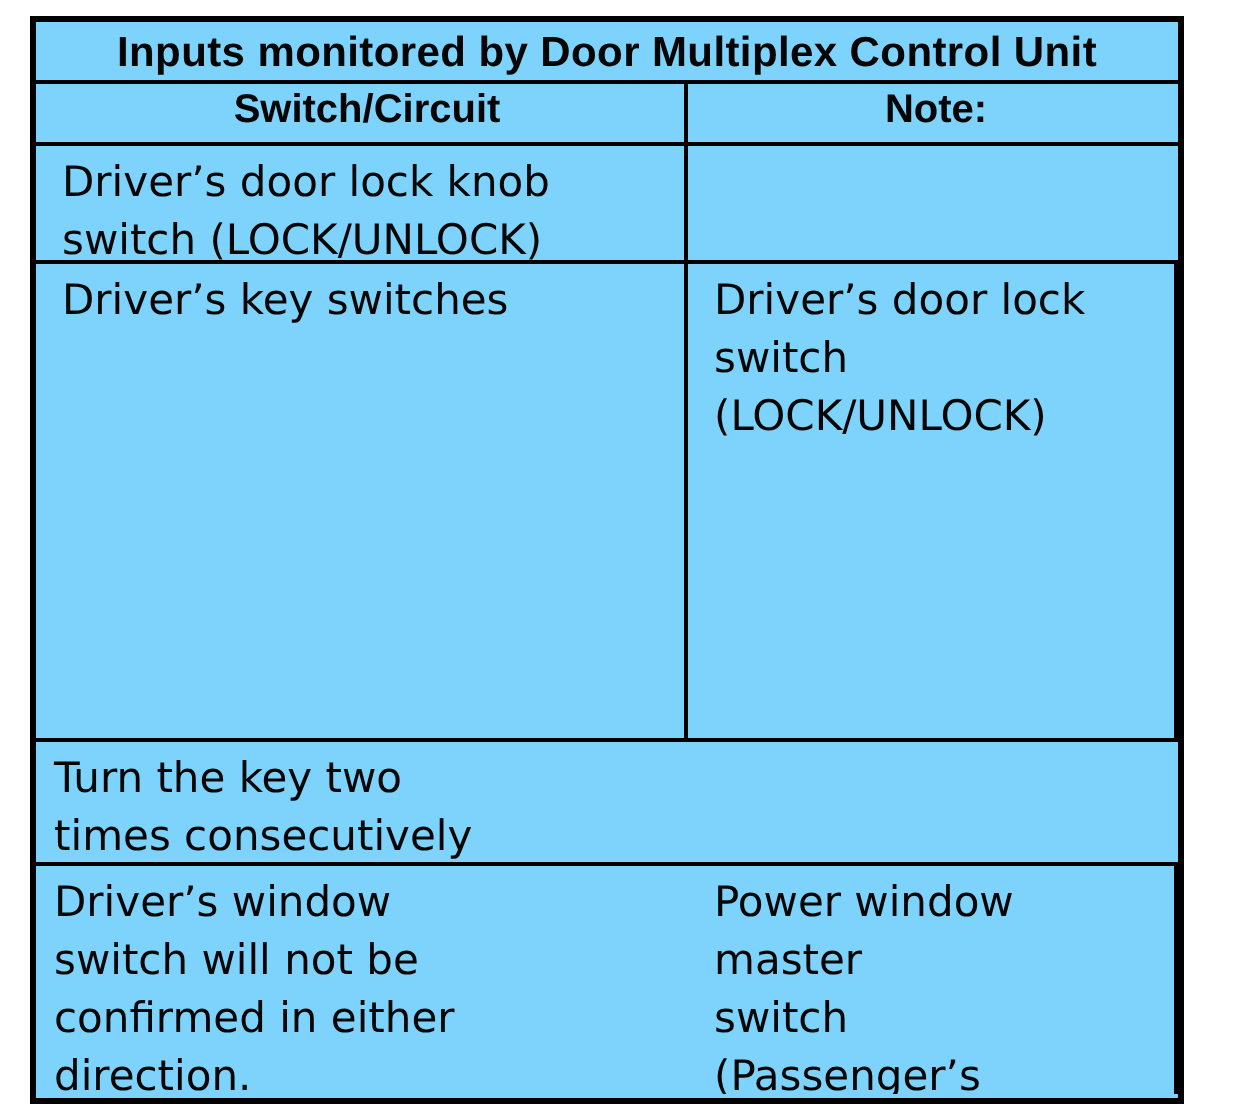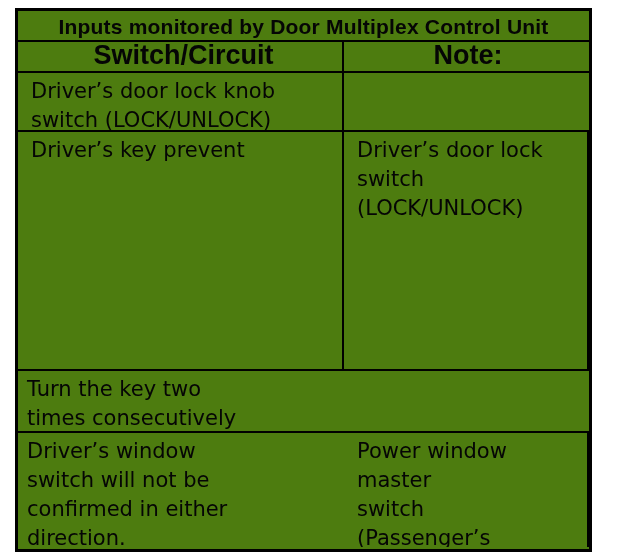--- a/index.html
+++ b/index.html
@@ -10,21 +10,21 @@
     position: relative;
     width: 624px; height: 560px;
     background: #ffffff;
   }
 
   .doc-table {
     position: absolute;
     left: 15px; top: 8px;
     width: 577px; height: 544px;
     border: 3px solid #000;
-    background: #4d7c0f;
+    background: #7dd3fc;
   }
 
   .title-row {
     height: 31px;
     border-bottom: 2px solid #000;
     text-align: center;
     font-family: "Liberation Sans", sans-serif;
     font-weight: bold;
     font-size: 21px;
     line-height: 31px;
@@ -41,21 +41,21 @@
   }
 
   .cell { overflow: hidden; }
   .cell.left  { border-right: 2px solid #000; padding: 4px 6px 0 13px; }
   .cell.right { padding: 4px 6px 0 9px; }
   .cell.body  { border-top: 2px solid #000; font-size: 21px; line-height: 29px; }
 
   .cell.head {
     font-family: "Liberation Sans", sans-serif;
     font-weight: bold;
-    font-size: 27px;
+    font-size: 20px;
     line-height: 27px;
     text-align: center;
     padding-top: 0;
   }
 
   .pre { white-space: pre-line; }
 
   .fn {
     font-size: 11px;
     line-height: 0;
@@ -76,21 +76,21 @@
     <div class="grid">
 
       <div class="cell head left">Switch/Circuit</div>
       <div class="cell head right">Note:</div>
 
       <div class="cell body left pre">Driver’s door lock knob
 switch (LOCK/UNLOCK)</div>
       <div class="cell body right pre"></div>
 
       <div class="cell body left">
-        <div class="pre">Driver’s key prevent</div>
+        <div class="pre">Driver’s key switches</div>
       </div>
       <div class="cell body left pre">Driver’s door lock switch
 (LOCK/UNLOCK)</div>
 
       <div class="cell body right pre">Turn the key two
 times consecutively
 to each position
 (LOCK/UNLOCK) to
 prevent inputs from
 lock knob switches

